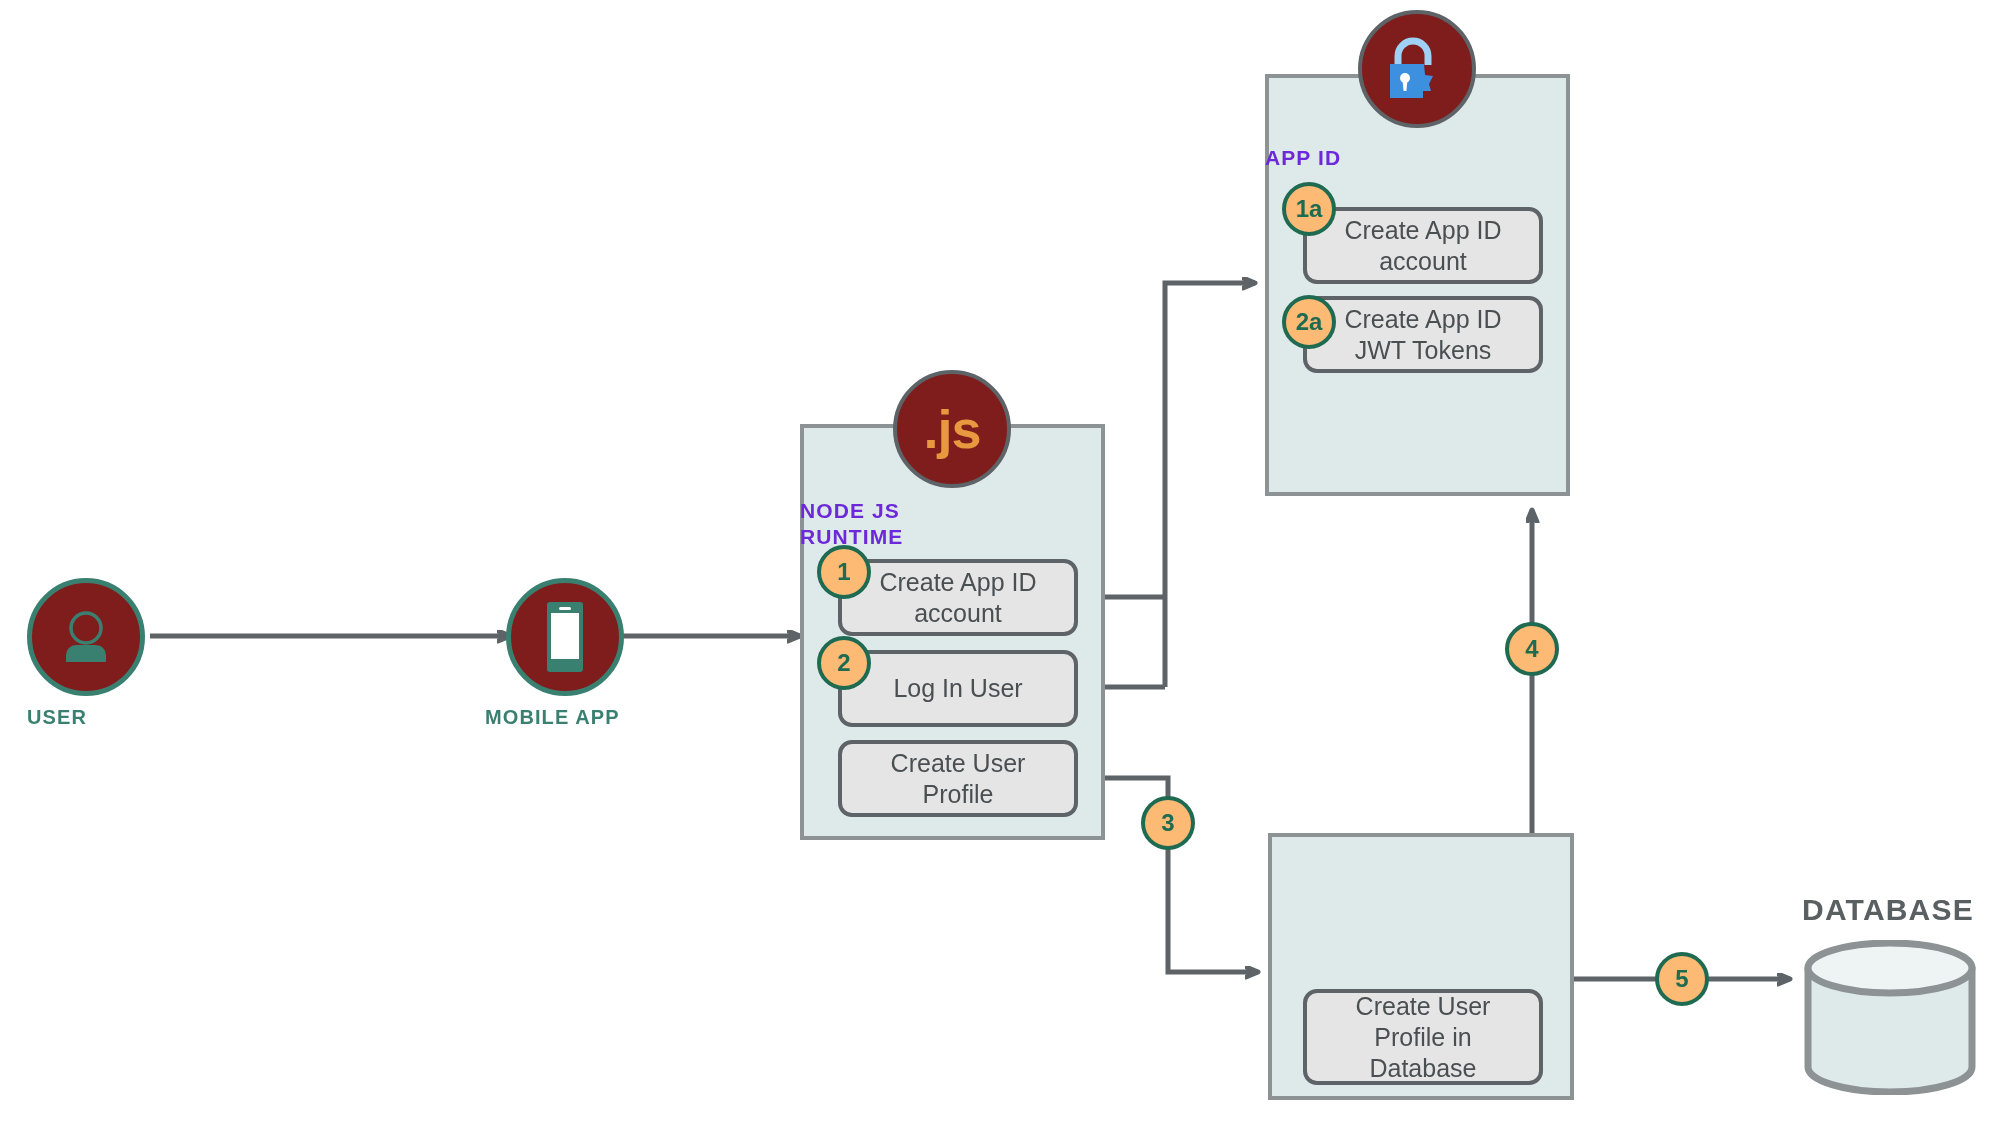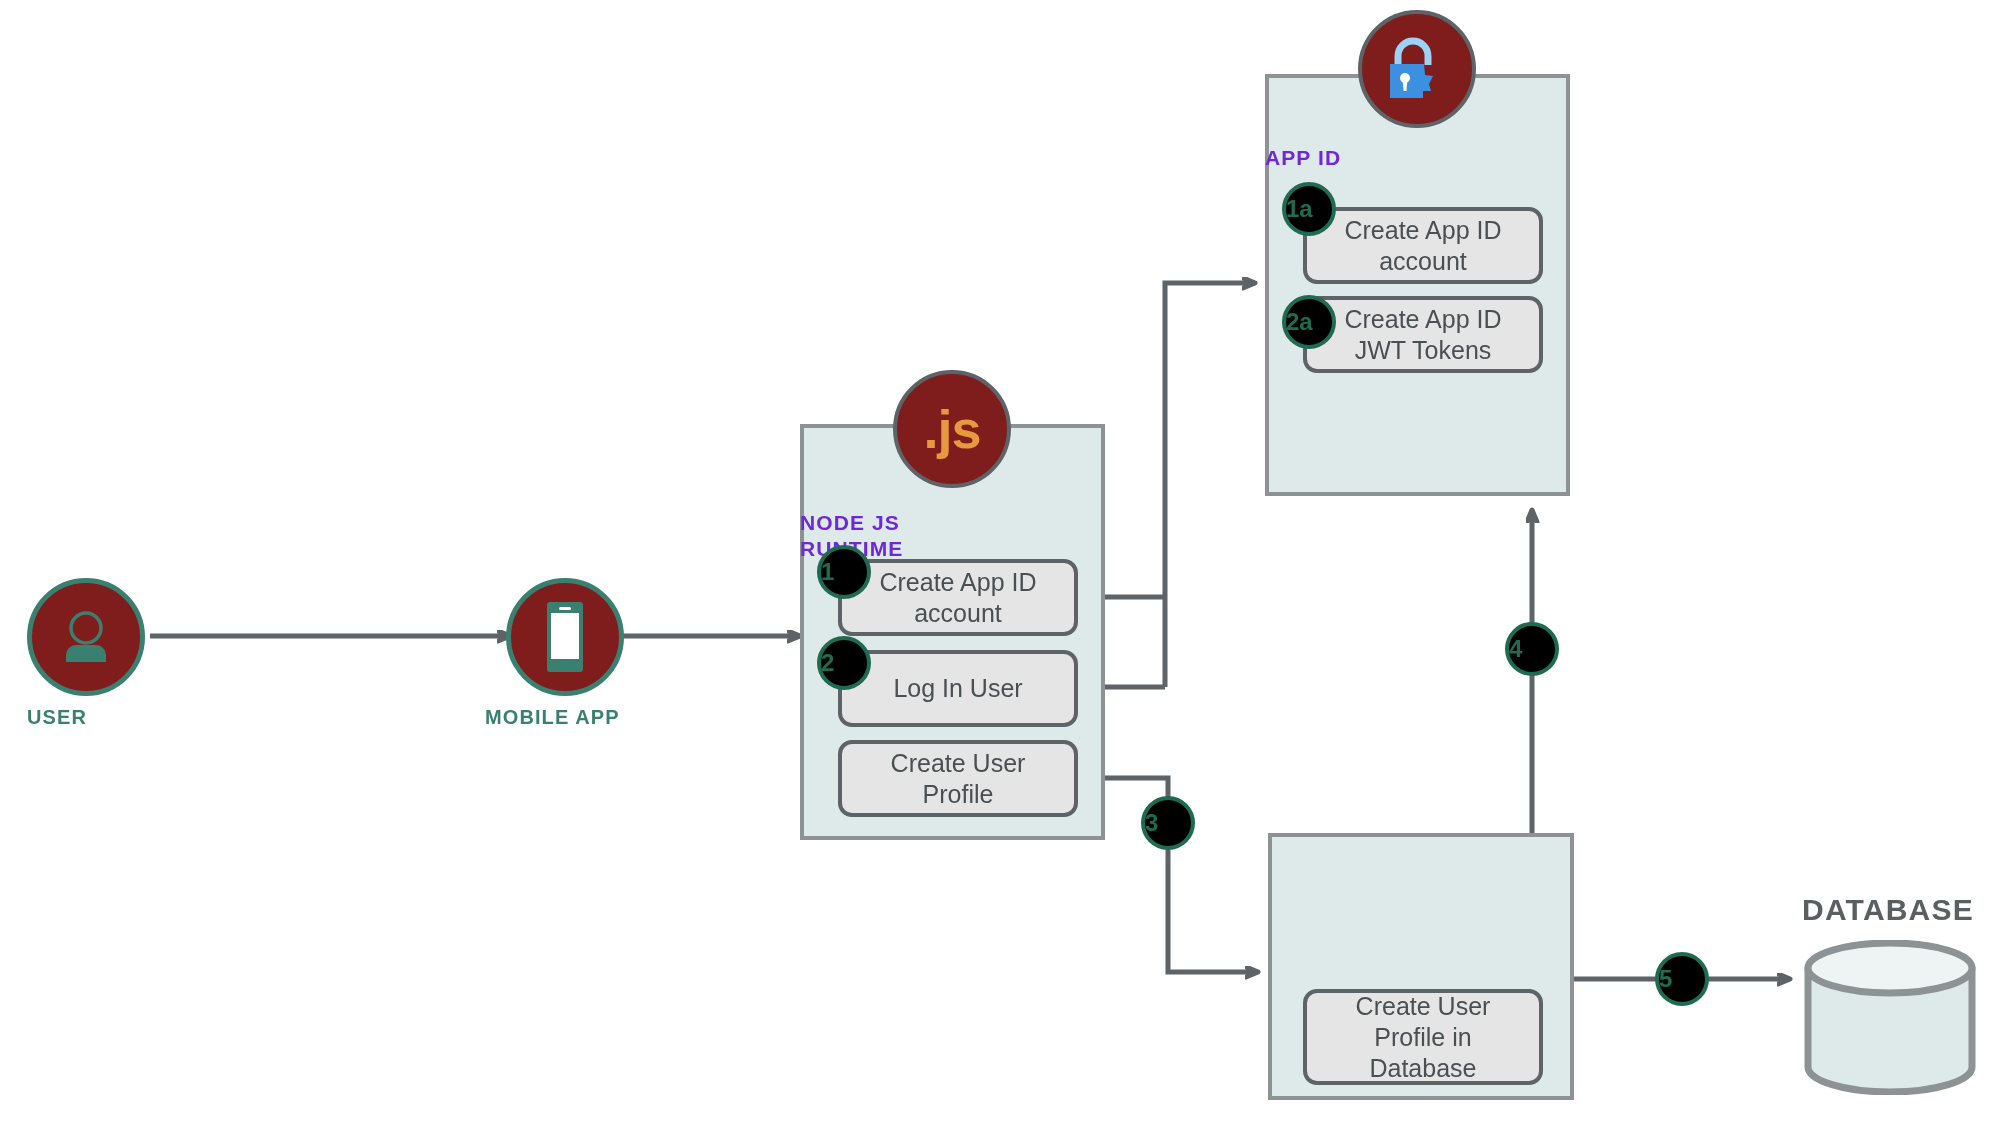--- a/index.html
+++ b/index.html
@@ -53,26 +53,27 @@
     justify-content: center;
     text-align: center;
     font-size: 25px;
     color: #4a4f52;
     line-height: 31px;
     padding: 0 10px;
   }
   
   .badge {
     position: absolute;
-    background: #000000;
+    background: #fdba74;
     border: 4px solid #1f6b52;
     border-radius: 50%;
     box-sizing: border-box;
     display: flex;
     align-items: center;
+    justify-content: center;
     font-weight: bold;
     font-size: 24px;
     color: #1f6b52;
     z-index: 40;
   }
   
   .medallion {
     position: absolute;
     background: #7f1d1d;
     border: 4px solid #5d6366;
@@ -153,21 +154,21 @@
     <path d="M1165,687 L1165,283 L1255,283" fill="none" stroke="#5d6366" stroke-width="5" marker-end="url(#arrowGray)"></path>
 
     <path d="M1078,778 L1168,778 L1168,972 L1258,972" fill="none" stroke="#5d6366" stroke-width="5" marker-end="url(#arrowGray)"></path>
 
     <path d="M1532,833 L1532,510" fill="none" stroke="#5d6366" stroke-width="5" marker-end="url(#arrowGray)"></path>
 
     <line x1="1574" y1="979" x2="1790" y2="979" stroke="#5d6366" stroke-width="5" marker-end="url(#arrowGray)"></line>
   </svg>
 
   <div class="zone" style="left:800px; top:424px; width:305px; height:416px;"></div>
-  <div class="zone-title" style="left:800px; top:498px; width:331px;margin-top:12px;">
+  <div class="zone-title" style="left:800px; top:498px; width:331px;">
     <div>NODE JS</div>
     <div>RUNTIME</div>
   </div>
 
   <div class="medallion" style="left:893px; top:370px; width:118px; height:118px;">
     <span class="js-logo">.js</span>
   </div>
 
   <div class="card" style="left:838px; top:559px; width:240px; height:77px;">
     <div>

